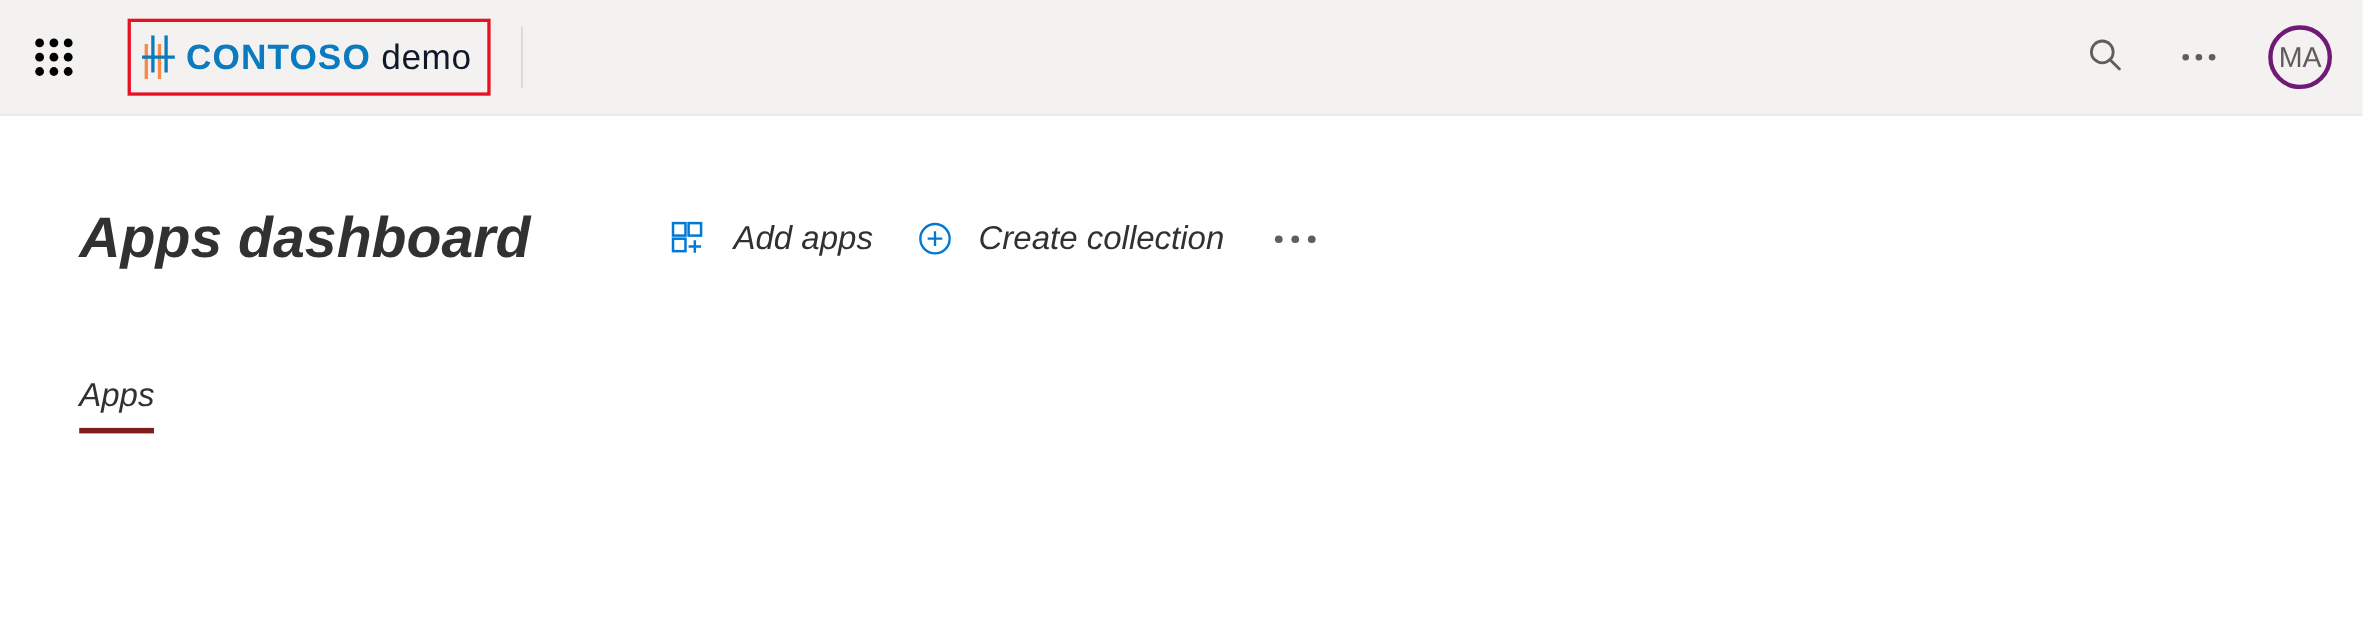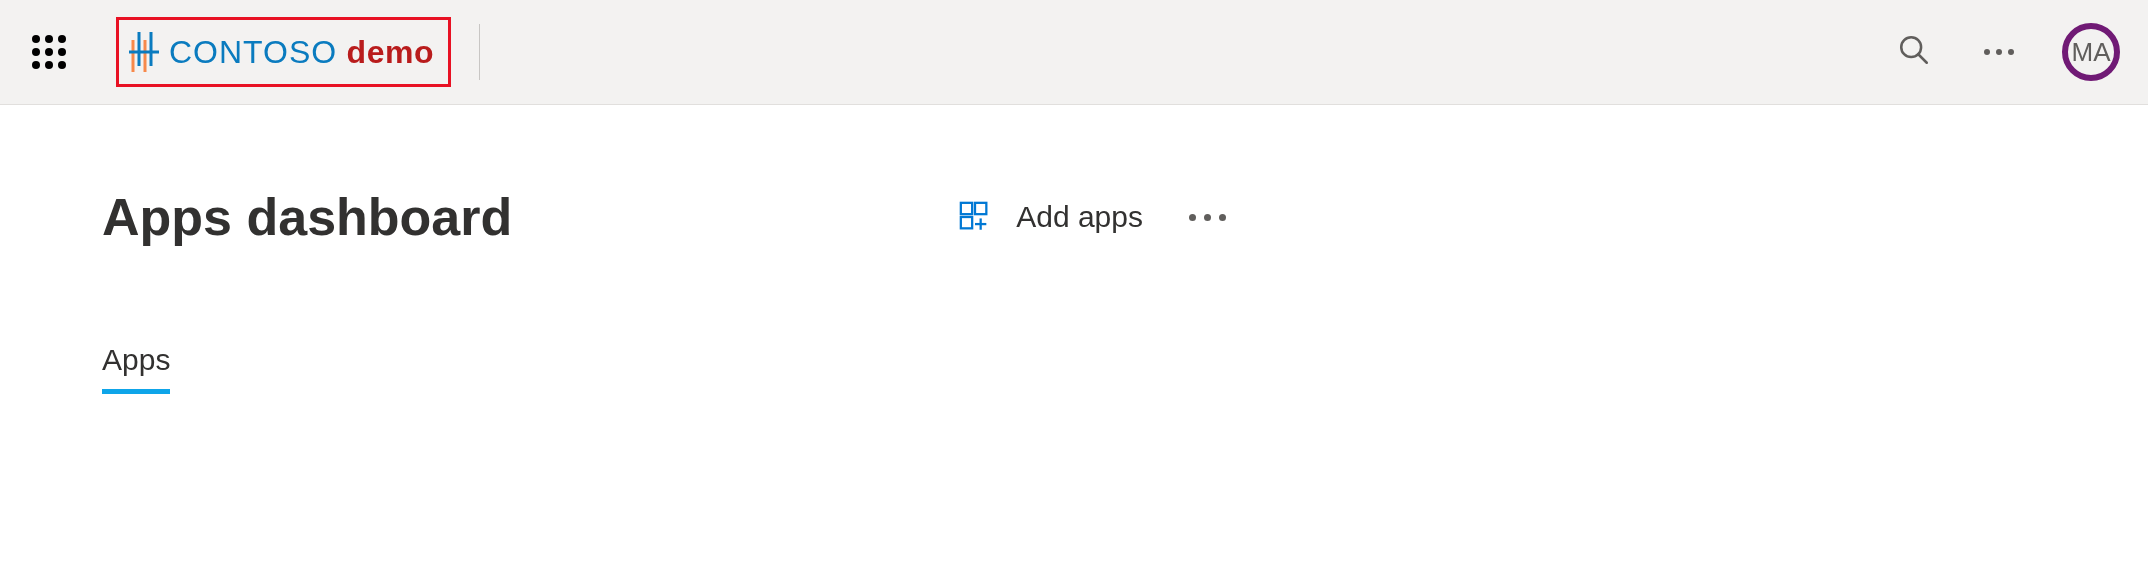--- a/index.html
+++ b/index.html
@@ -50,22 +50,22 @@
     height: 70px;
     margin-right: 28px;
   }
   .brand-logo svg { display:block; }
   .brand-text {
     font-size: 32px;
     font-weight: 400;
     letter-spacing: 0.5px;
     white-space: nowrap;
   }
-  .brand-text .strong { color:#0a7bbf; font-weight:400; letter-spacing:1px;margin-top:35px; }
-  .brand-text .light  { color:#b91c1c; font-weight:700; }
+  .brand-text .strong { color:#0a7bbf; font-weight:700; letter-spacing:1px;margin-top:35px; }
+  .brand-text .light  { color:#0f172a; font-weight:400; }
 
   .vdiv {
     width: 1px;
     height: 56px;
     background: #c8c6c4;
     margin-right: 30px;
   }
 
   .title-dd {
     display: flex;
@@ -101,34 +101,35 @@
     gap:6px;
     cursor:pointer;
   }
   .more-dots span{
     width:6px;height:6px;border-radius:50%;background:#605e5c;
   }
 
   .avatar {
     width: 58px;
     height: 58px;
-    border: 6px solid #701a75;
+    border: 4px solid #701a75;
     border-radius: 50%;
     display:flex;
     align-items:center;
     justify-content:center;
     font-size:26px;
     color:#605e5c;
     background:#f3f2f1;
     cursor:pointer;
   }
 
   
   .content {
-    padding: 82px 0 0 102px;
+    padding: 82px 0 0 72px;
+    font-style: italic;
   }
 
   .dash-row {
     display:flex;
     align-items:center;
     width: 1140px;
   }
   .page-title {
     font-size: 52px;
     font-weight: 600;
@@ -164,21 +165,21 @@
     display:flex;
     gap: 50px;
     font-size: 30px;
   }
   .tab {
     color:#323130;
     cursor:pointer;
     padding-bottom: 12px;
   }
   .tab.active {
-    border-bottom: 5px solid #0ea5e9;
+    border-bottom: 5px solid #7f1d1d;
   }
 </style>
 </head>
 <body>
 
 <div class="topbar">
 
   <div class="waffle">
     <span></span>
       <span></span>
@@ -245,20 +246,30 @@
             <rect x="2" y="2" width="8" height="8" stroke="#0078d4" stroke-width="1.6"></rect>
             <rect x="12" y="2" width="8" height="8" stroke="#0078d4" stroke-width="1.6"></rect>
             <rect x="2" y="12" width="8" height="8" stroke="#0078d4" stroke-width="1.6"></rect>
             <line x1="16" y1="13" x2="16" y2="21" stroke="#0078d4" stroke-width="1.6"></line>
             <line x1="12" y1="17" x2="20" y2="17" stroke="#0078d4" stroke-width="1.6"></line>
           </svg>
         </span>
         <span>Add apps</span>
       </div>
 
+      <div class="dash-action">
+        <span class="ic">
+          <svg width="32" height="32" viewBox="0 0 24 24" fill="none">
+            <circle cx="12" cy="12" r="10" stroke="#0078d4" stroke-width="1.6"></circle>
+            <line x1="12" y1="7" x2="12" y2="17" stroke="#0078d4" stroke-width="1.6"></line>
+            <line x1="7" y1="12" x2="17" y2="12" stroke="#0078d4" stroke-width="1.6"></line>
+          </svg>
+        </span>
+        <span>Create collection</span>
+      </div>
 
       <div class="dash-more">
         <span></span>
         <span></span>
         <span></span>
       </div>
 
     </div>
   </div>
 

